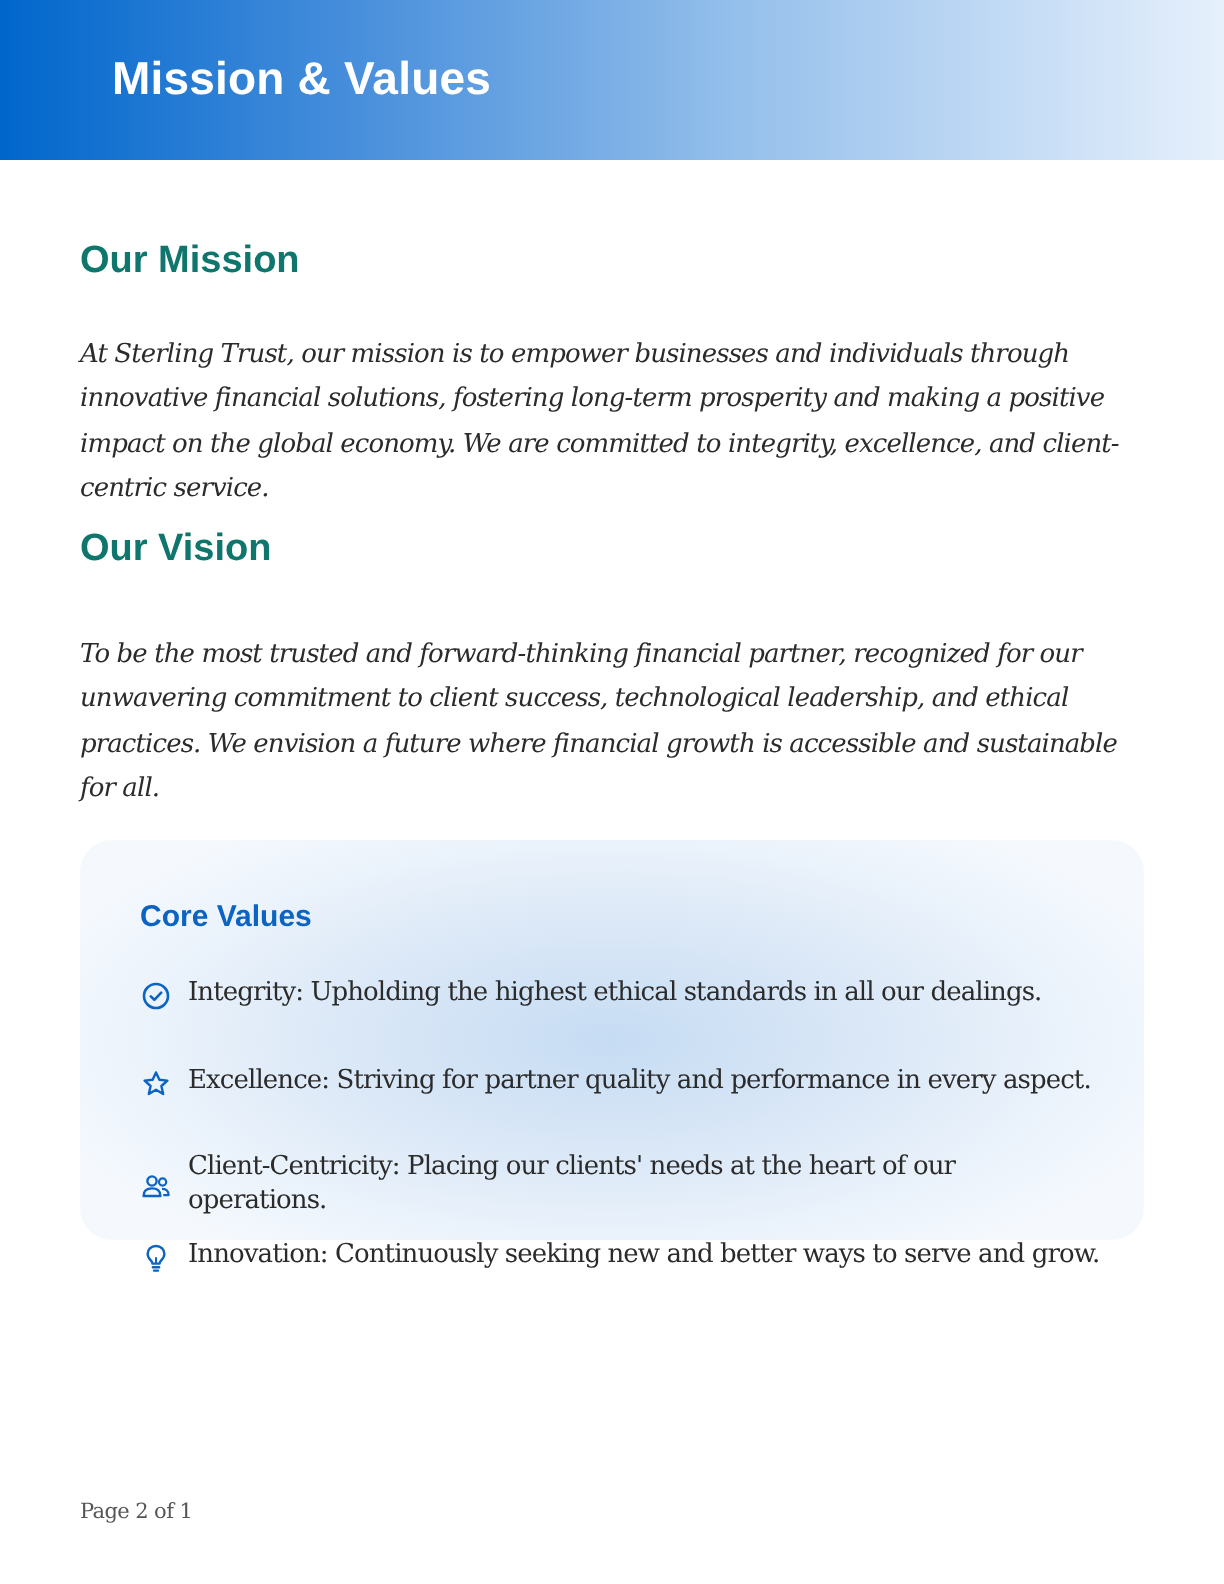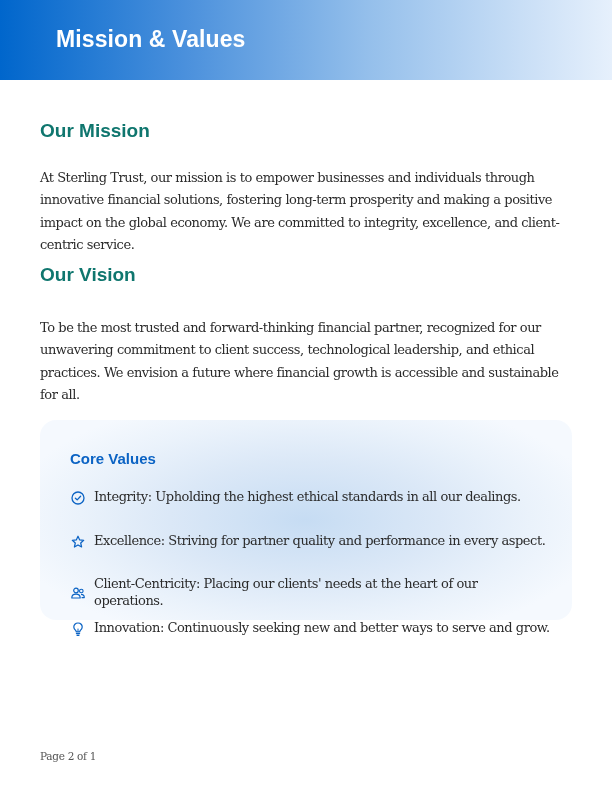--- a/index.html
+++ b/index.html
@@ -20,20 +20,21 @@
   .h2 {
     position: absolute; left: 40px;
     font-family: "Liberation Sans", sans-serif;
     font-weight: bold; font-size: 19px; color: #0f766e;
   }
   .para {
     position: absolute; left: 40px; width: 530px;
     font-family: "DejaVu Serif", serif;
     font-size: 13px; line-height: 22.4px; color: #2b2b2b;
     letter-spacing: -0.45px;
+    font-style: italic;
   }
   .values-card {
     position: absolute; left: 40px; top: 420px; width: 532px; height: 200px;
     border-radius: 16px;
     background: radial-gradient(ellipse 300px 130px at 265px 100px, #c6dcf3 0%, #dbe8f7 45%, #eaf2fb 75%, #f5f9fe 100%);
   }
   .values-title {
     position: absolute; left: 70px; top: 450px;
     font-family: "Liberation Sans", sans-serif;
     font-weight: bold; font-size: 15px; color: #0b63c4;

